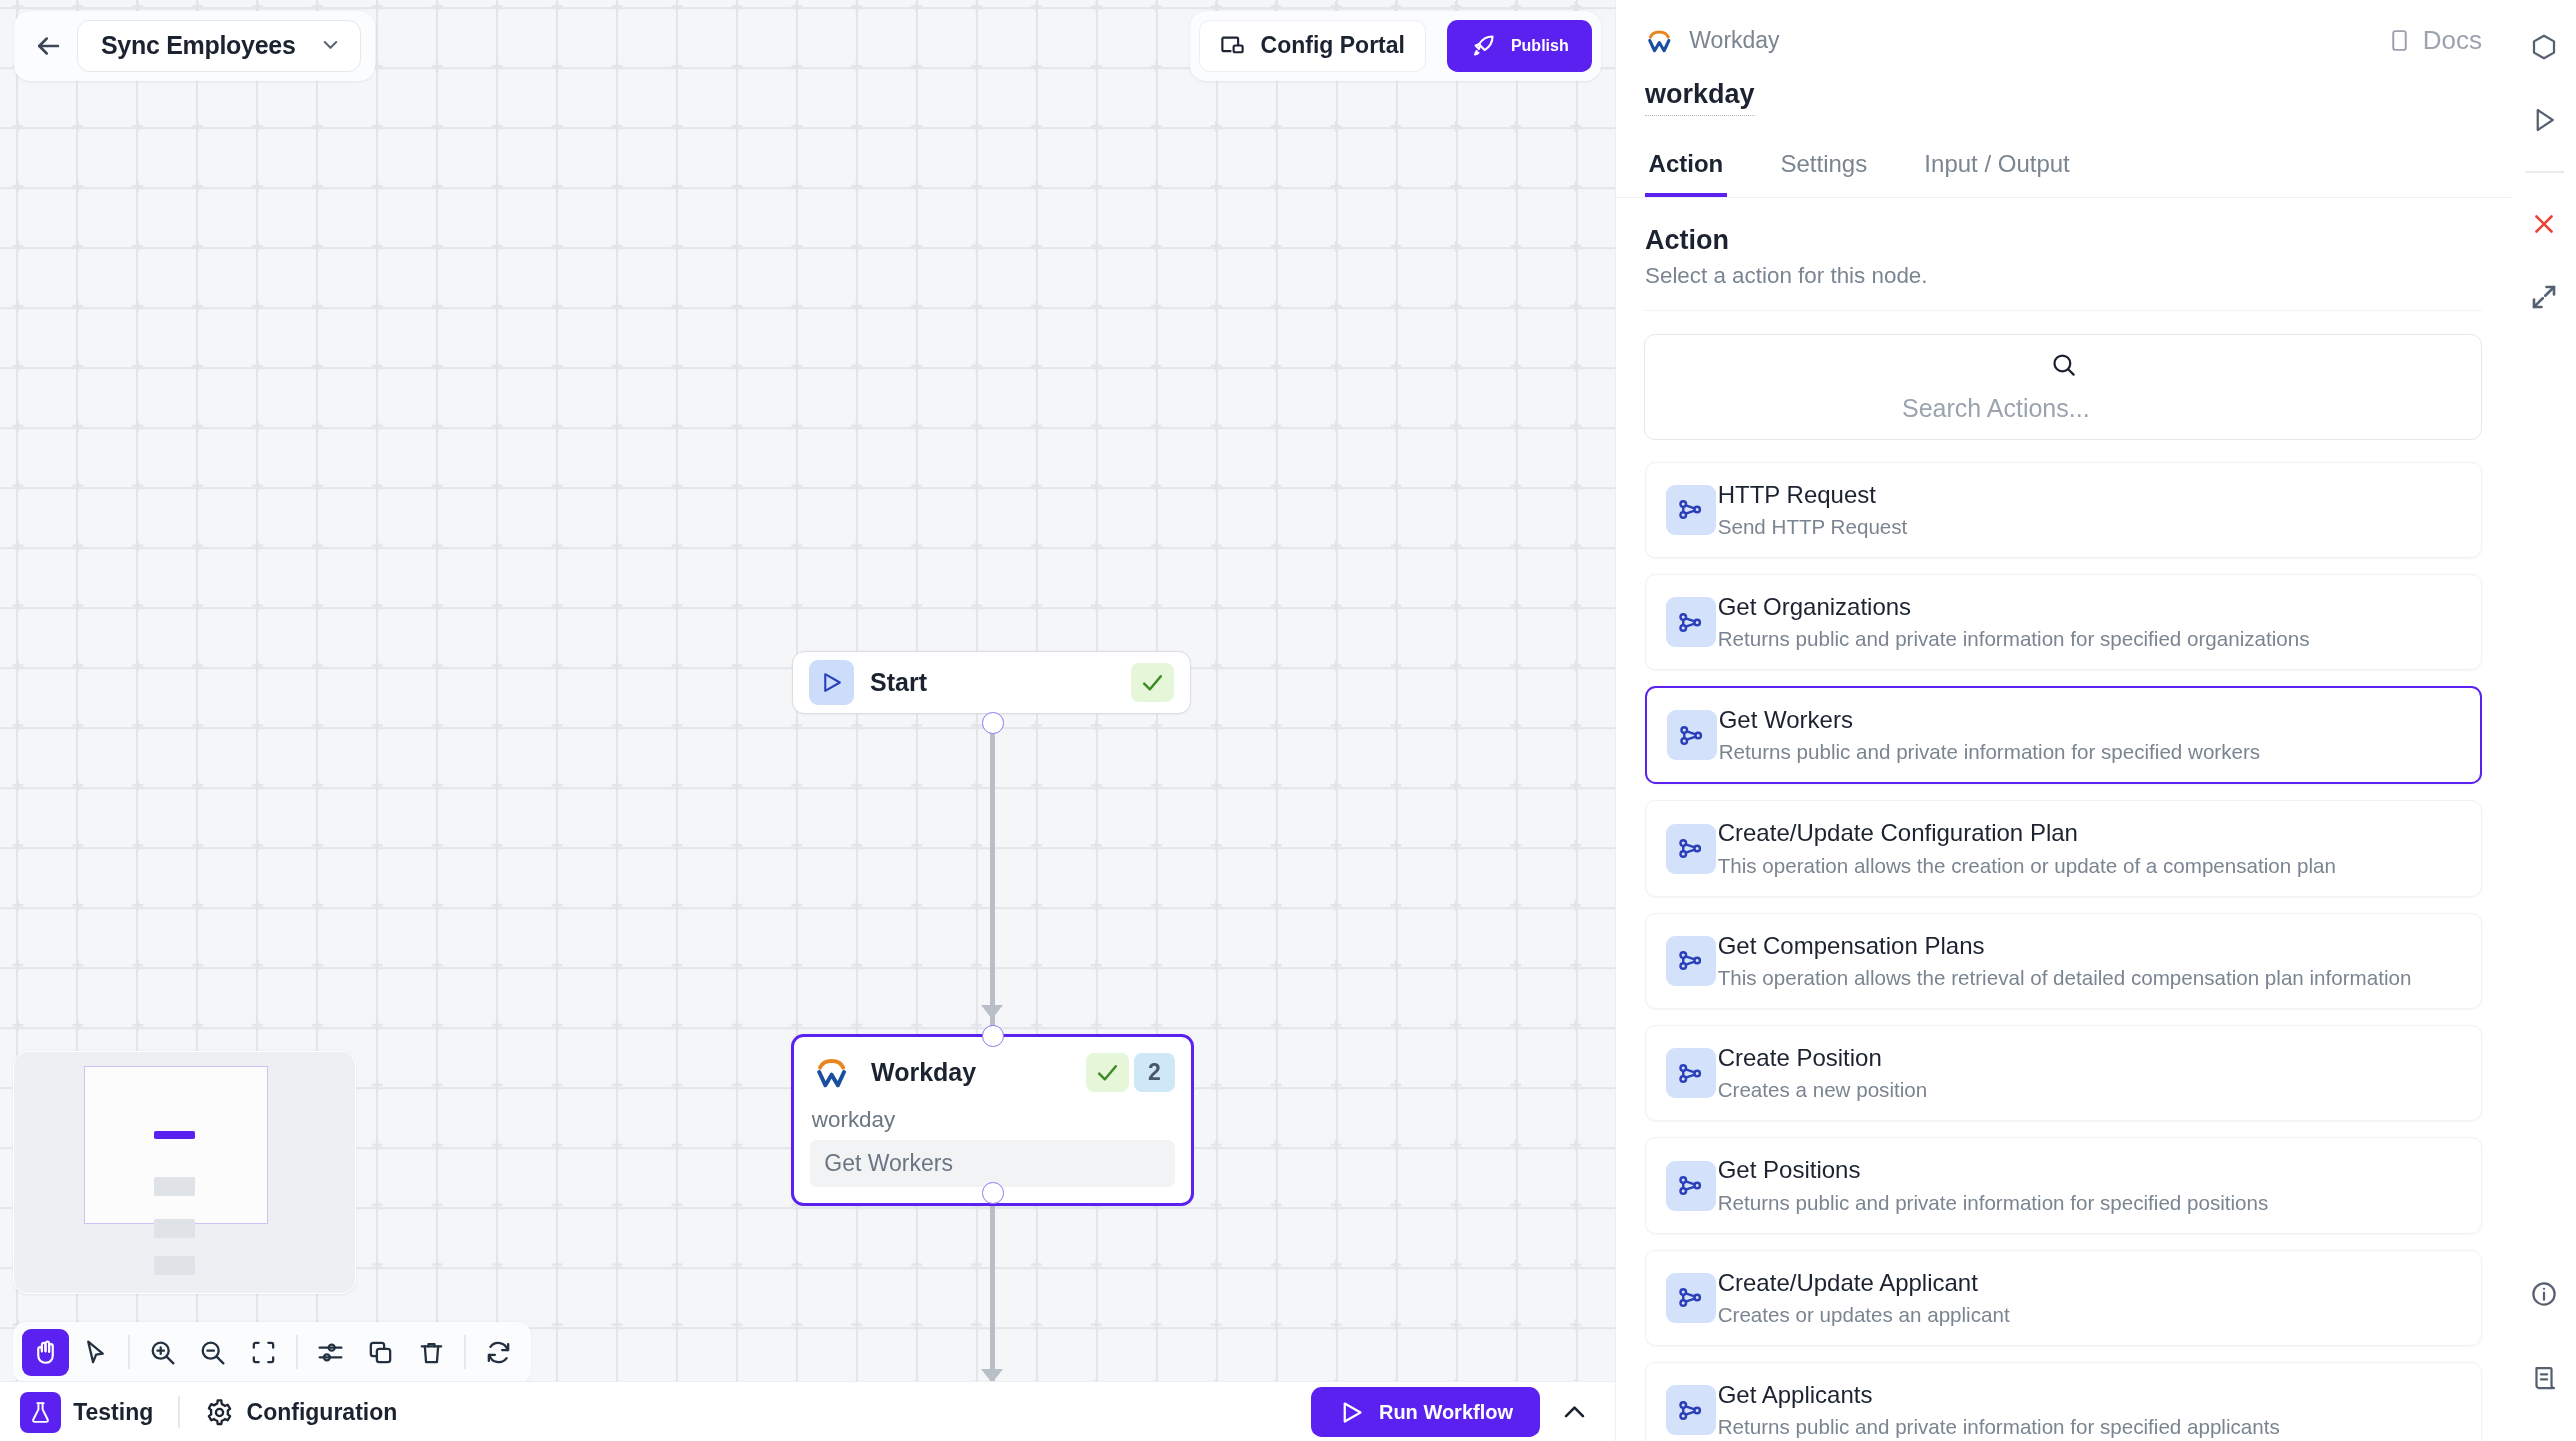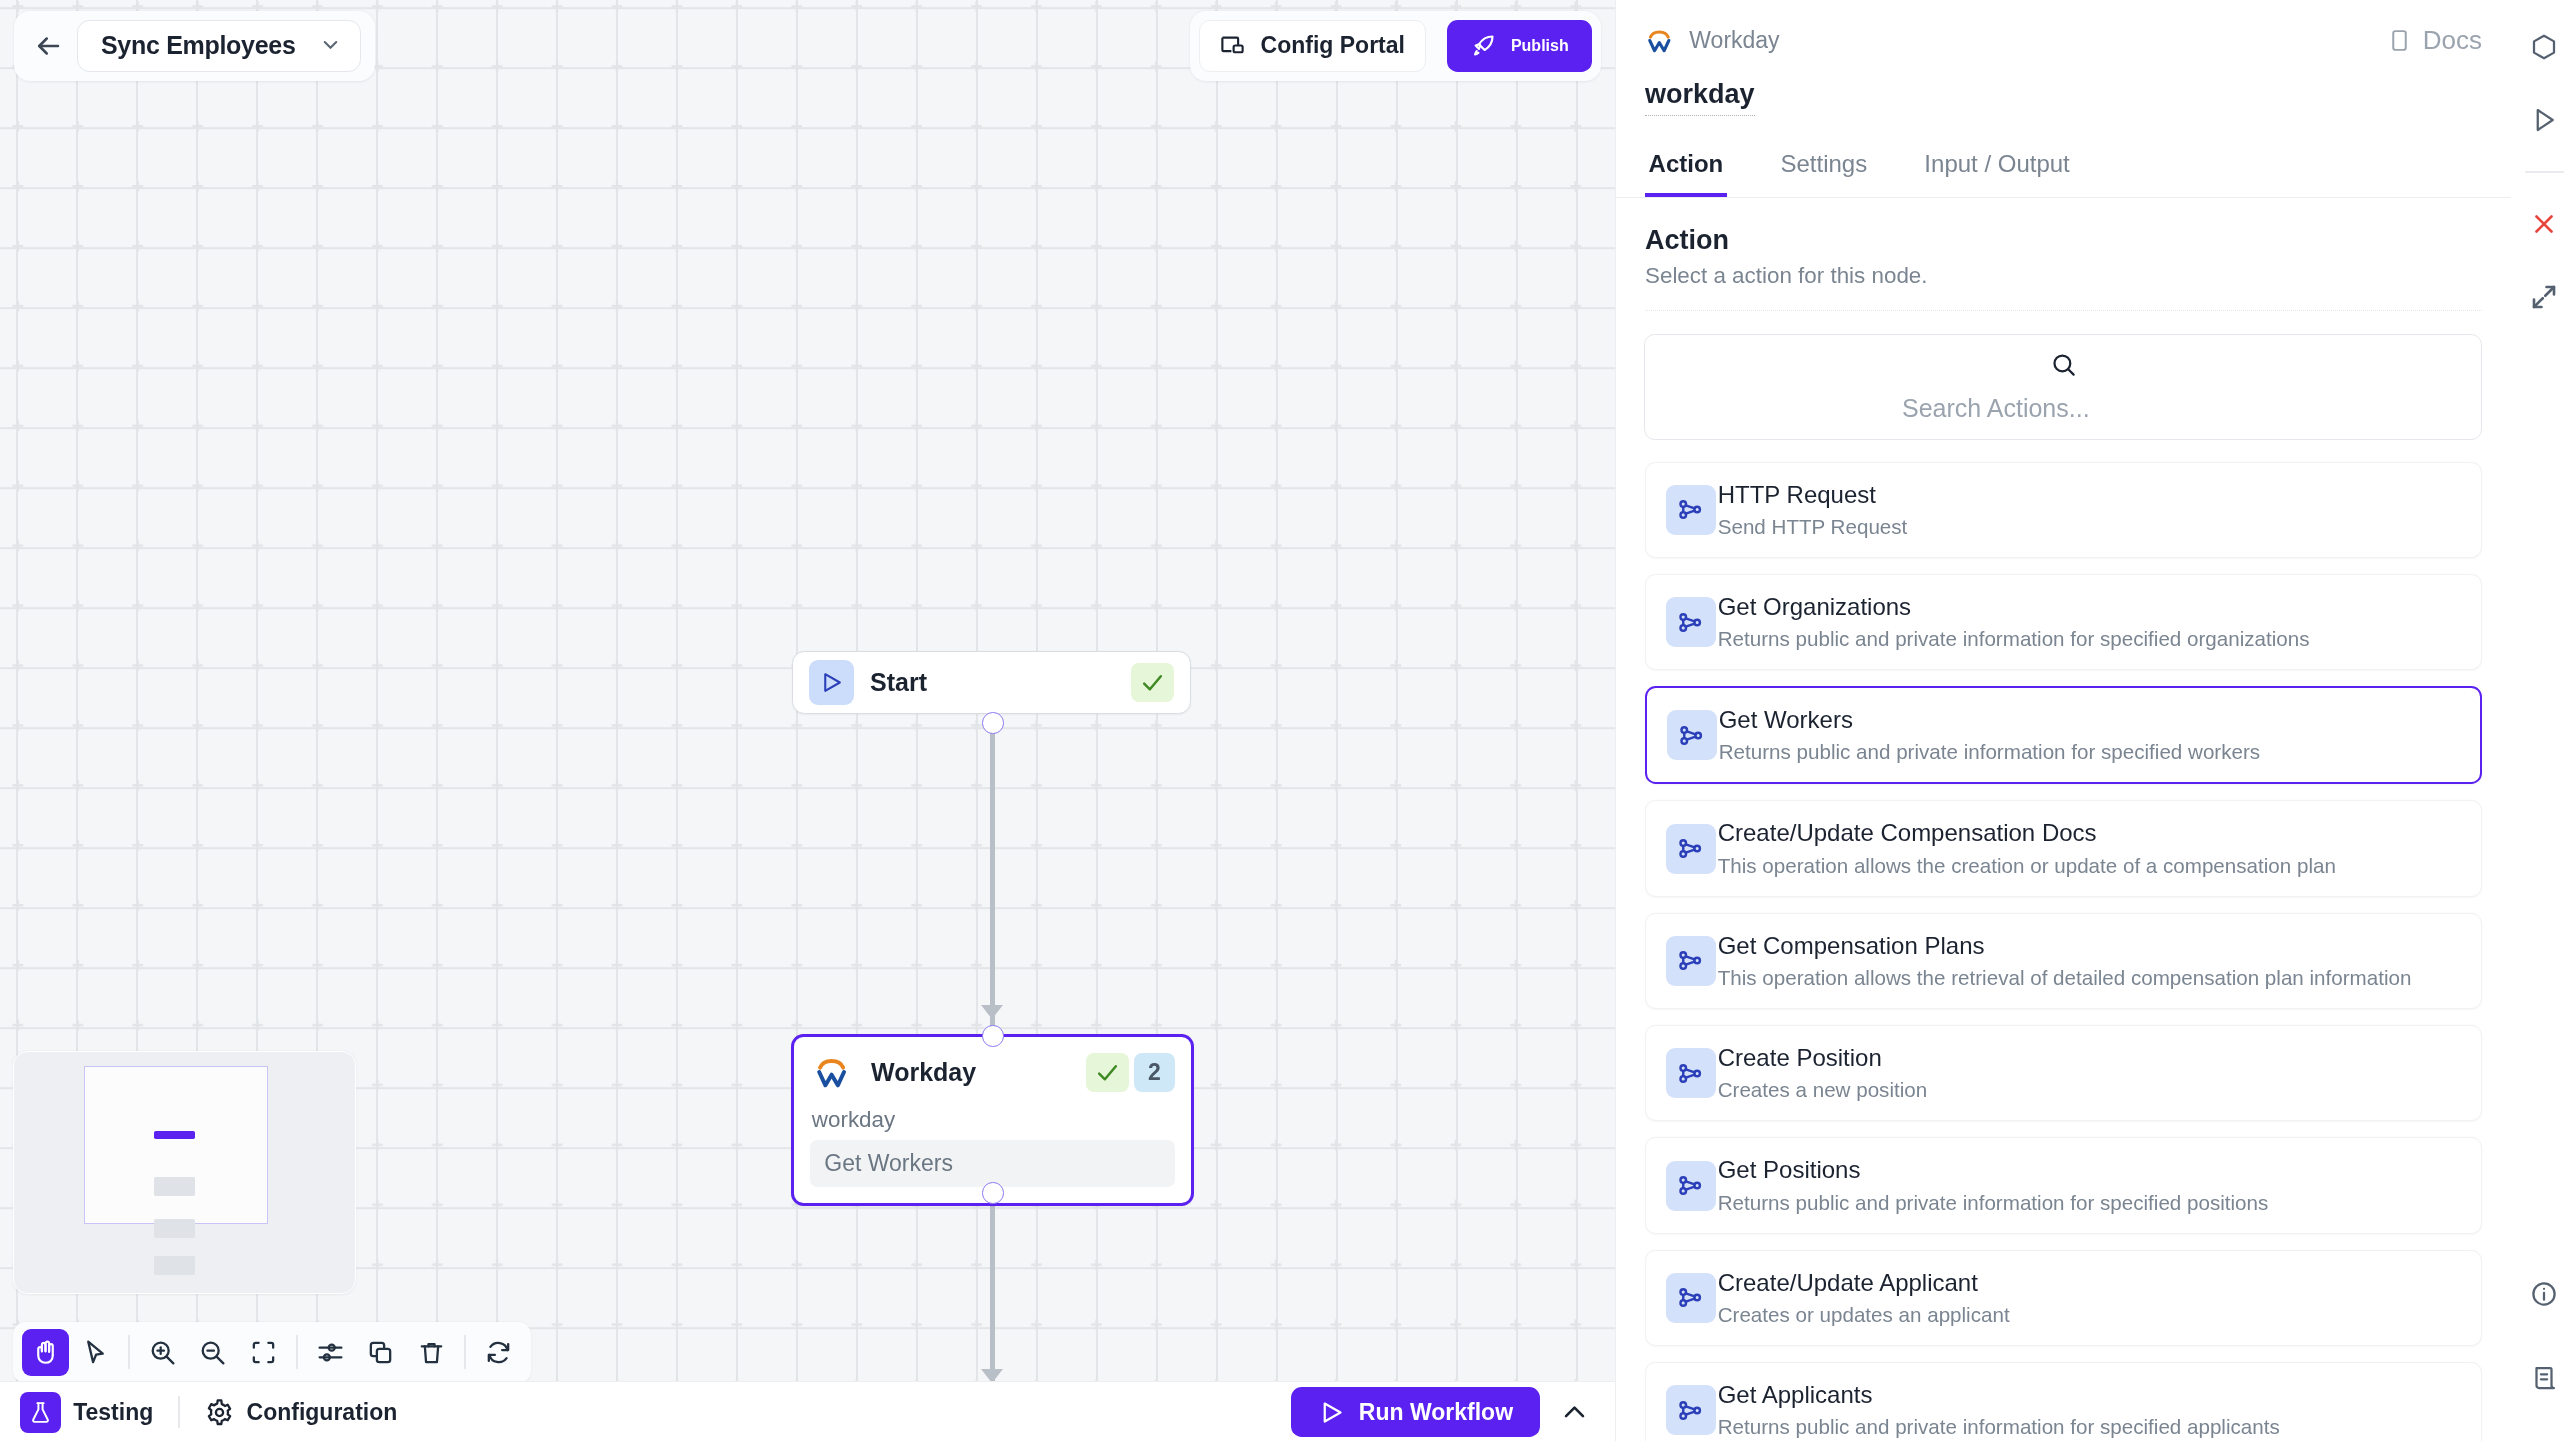--- a/index.html
+++ b/index.html
@@ -166,21 +166,21 @@
     display: flex; align-items: center; justify-content: center;
   }
   .bb-label { font-size: 23px; font-weight: 700; color: #1b2230; }
   .bb-sep { width: 1.8px; height: 32px; background: #e6e8eb; margin: 0 12.5px; }
   .bb-right { margin-left: auto; display: flex; align-items: center; gap: 14.3px; }
   .btn-run {
     display: flex; align-items: center; gap: 14.3px;
     background: #5b21f0; border: none; border-radius: 10.7px;
     padding: 11.6px 27px; cursor: pointer;
   }
-  .btn-run span { font-size: 23px; font-weight: 700; color: #fff; }
+  .btn-run span { font-size: 20px; font-weight: 700; color: #fff; }
   .chev-up { width: 41px; height: 41px; display: flex; align-items: center; justify-content: center; cursor: pointer; background: none; border: none;}
 
   
   .panel {
     position: relative;
     width: 896px; height: 1442px;
     background: #fff;
     border-left: 1.8px solid #eceef1;
     display: flex; flex-direction: column;
   }
@@ -568,21 +568,21 @@
           <svg width="29" height="29" viewBox="0 0 24 24" fill="none" stroke="#2a3fb8" stroke-width="2" stroke-linecap="round">
               <circle cx="6" cy="7.5" r="2.3"></circle>
               <circle cx="6" cy="16.5" r="2.3"></circle>
               <circle cx="17.5" cy="12" r="2.3"></circle>
               <line x1="8.1" y1="8.6" x2="15.4" y2="11"></line>
               <line x1="8.1" y1="15.4" x2="15.4" y2="13"></line>
               <line x1="6" y1="9.8" x2="6" y2="14.2"></line>
             </svg>
         </span>
         <div>
-          <div class="ai-name">Create/Update Compensation Docs</div>
+          <div class="ai-name">Create/Update Configuration Plan</div>
           <div class="ai-desc">This operation allows the creation or update of a compensation plan</div>
         </div>
       </div>
 
       <div class="action-item">
         <span class="ai-icon">
           <svg width="29" height="29" viewBox="0 0 24 24" fill="none" stroke="#2a3fb8" stroke-width="2" stroke-linecap="round">
               <circle cx="6" cy="7.5" r="2.3"></circle>
               <circle cx="6" cy="16.5" r="2.3"></circle>
               <circle cx="17.5" cy="12" r="2.3"></circle>

